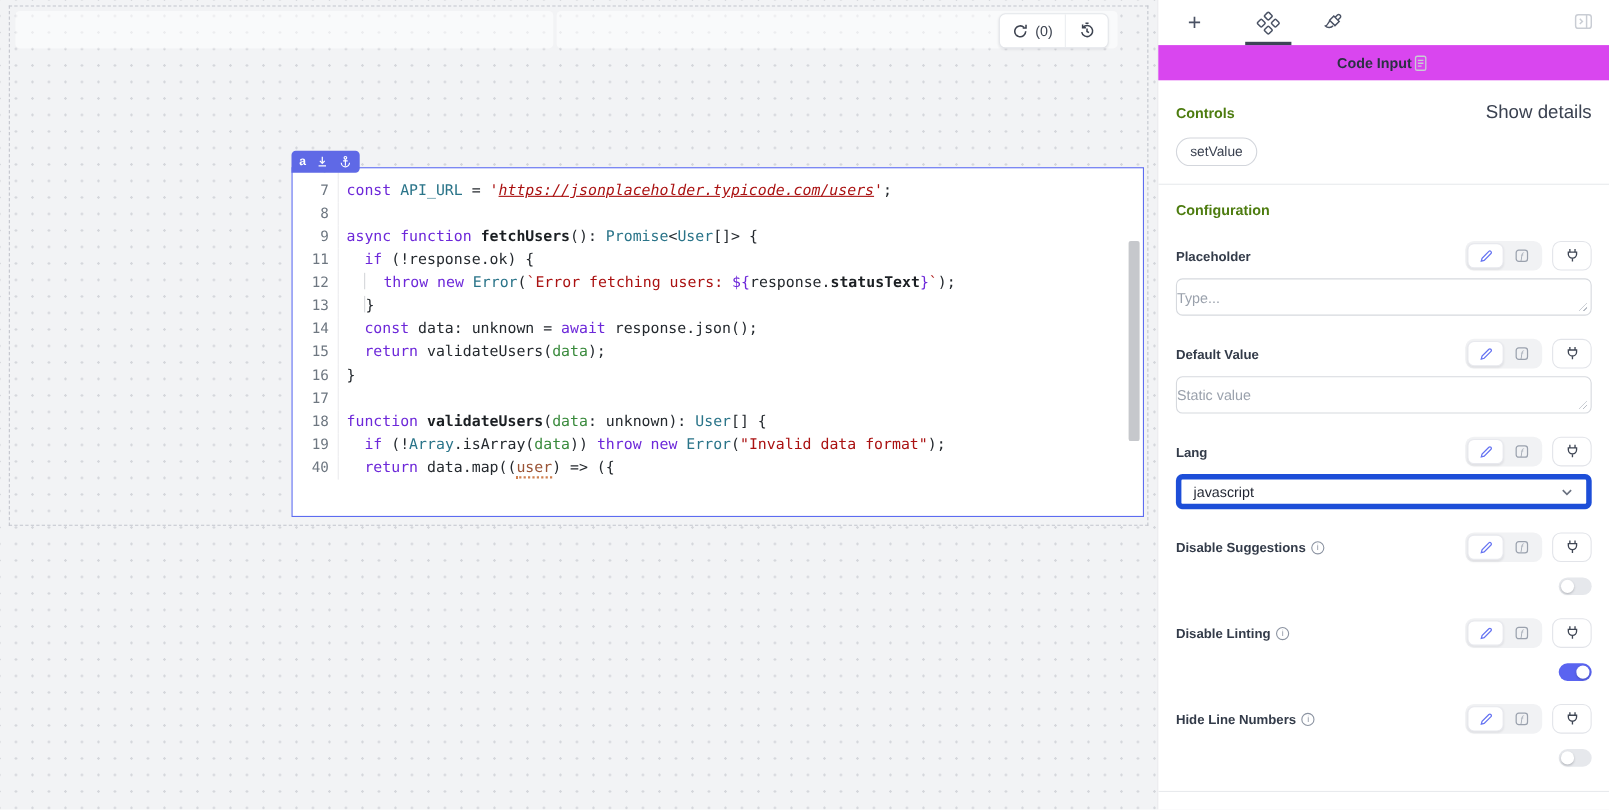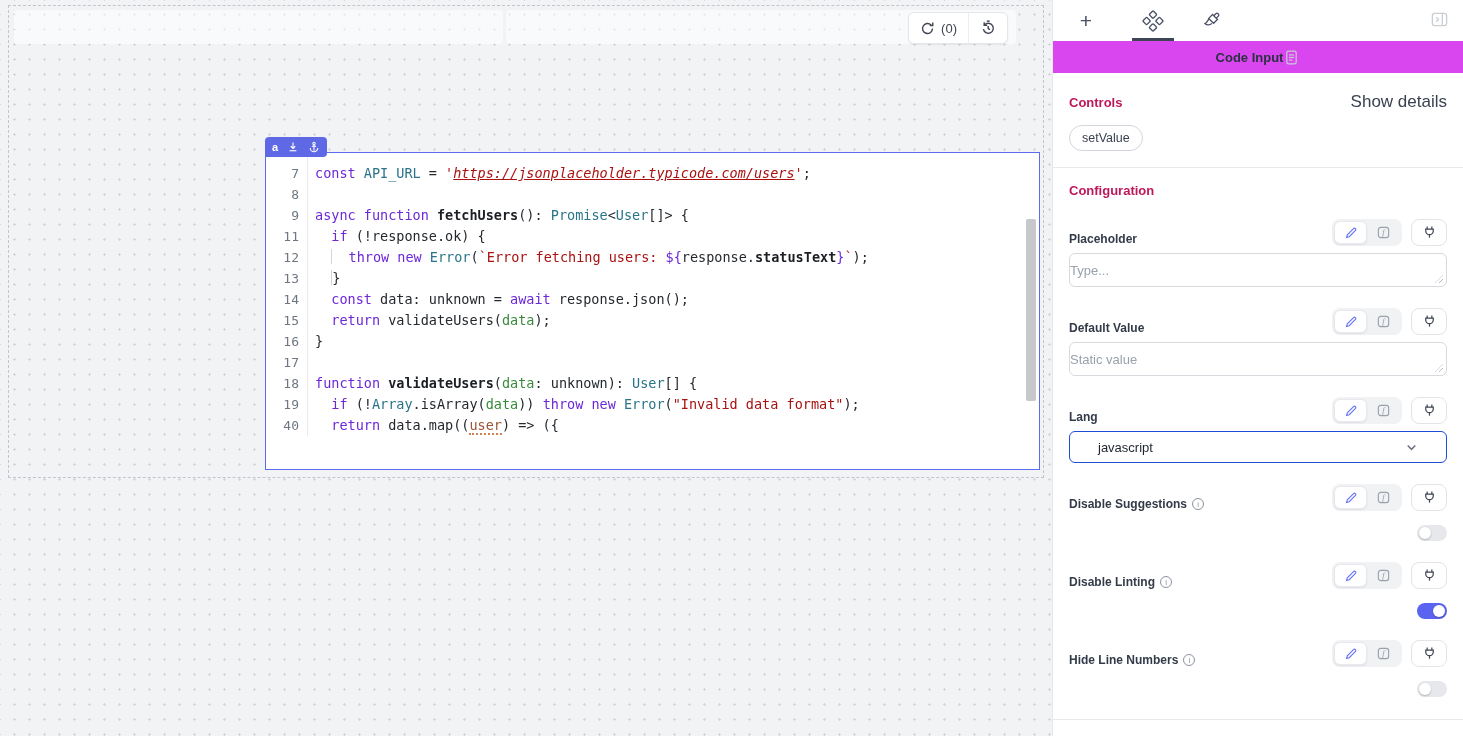--- a/index.html
+++ b/index.html
@@ -78,32 +78,32 @@
   .panel-header {
     height:32px; background:#d946ef; display:flex; align-items:center;
     justify-content:center; padding:0 16px;
   }
   .panel-header .title { font-size:13px; font-weight:700; color:#2a3142; }
 
   .panel-body { padding:0 16px; flex:1; overflow:hidden; }
 
   .row-between { display:flex; align-items:center; justify-content:space-between; }
   .controls-row { margin-top:19px; }
-  .section-title { font-size:13px; font-weight:700; color:#be185d; }
+  .section-title { font-size:13px; font-weight:700; color:#4d7c0f; }
   .link-action { font-size:17px; color:#3a4150; cursor:pointer; }
   .chips { margin-top:13px; display:flex; gap:8px; }
   .chip {
     font-size:12.5px; color:#3a4150; background:#fff; border:1px solid #d3d6dc;
     border-radius:15px; padding:5px 12px; cursor:pointer;
   }
   .divider { height:1px; background:#e8eaed; margin:16px -16px 0; }
   .config-title { margin-top:15px; }
 
   .field { margin-top:21px; }
-  .field-label-row { display:flex; align-items:flex-end; min-height:27px; }
+  .field-label-row { display:flex; align-items:center; min-height:27px; }
   .field-label { font-size:12px; font-weight:700; color:#333b49; display:flex; align-items:center; gap:5px; }
   .info-dot {
     width:12px; height:12px; border:1px solid #8b93a1; border-radius:50%;
     font-size:8px; color:#8b93a1; display:inline-flex; align-items:center; justify-content:center;
     font-style:normal; font-weight:400;
   }
   .cluster { margin-left:auto; display:flex; gap:9px; align-items:center; }
   .seg { background:#f1f2f4; border-radius:8px; padding:2px; display:flex; align-items:center; height:27px; }
   .seg-btn { width:33px; height:23px; display:flex; align-items:center; justify-content:center; border-radius:6px; cursor:pointer; }
   .seg-btn.active { background:#fff; border:1px solid #e8e9ee; box-shadow:0 1px 2px rgba(20,24,35,.08); }
@@ -116,22 +116,22 @@
     position:relative; margin-top:7px; height:34px; border:1px solid #d6d9de; border-radius:6px;
     background:#fff; display:flex; align-items:center; padding:0 0;
   }
   .ta-input .ph { font-size:13px; color:#9aa1ac; }
   .resize-grip {
     position:absolute; right:3px; bottom:3px; width:8px; height:8px;
     background:repeating-linear-gradient(135deg, rgba(0,0,0,0) 0 2px, #b9bec6 2px 3px);
     clip-path:polygon(100% 0, 100% 100%, 0 100%);
   }
   .select-input {
-    margin-top:7px; height:32px; border:1px solid #1d4ed8; border-radius:6px; background:#fff;
-    display:flex; align-items:center; justify-content:space-between; padding:0 28px; cursor:pointer;
+    margin-top:7px; height:32px; border:5px solid #1d4ed8; border-radius:6px; background:#fff;
+    display:flex; align-items:center; justify-content:space-between; padding:0 11px; cursor:pointer;
   }
   .select-input .val { font-size:13px; color:#1f2430; }
 
   .toggle-row { margin-top:14px; display:flex; justify-content:flex-end; }
   .toggle { width:30px; height:16px; border-radius:9px; background:#e6e8ec; position:relative; cursor:pointer; }
   .toggle .knob {
     position:absolute; top:2px; left:2px; width:12px; height:12px; border-radius:50%;
     background:#fff; box-shadow:0 1px 2px rgba(20,24,35,.25);
   }
   .toggle.on { background:#5a64f0; }

